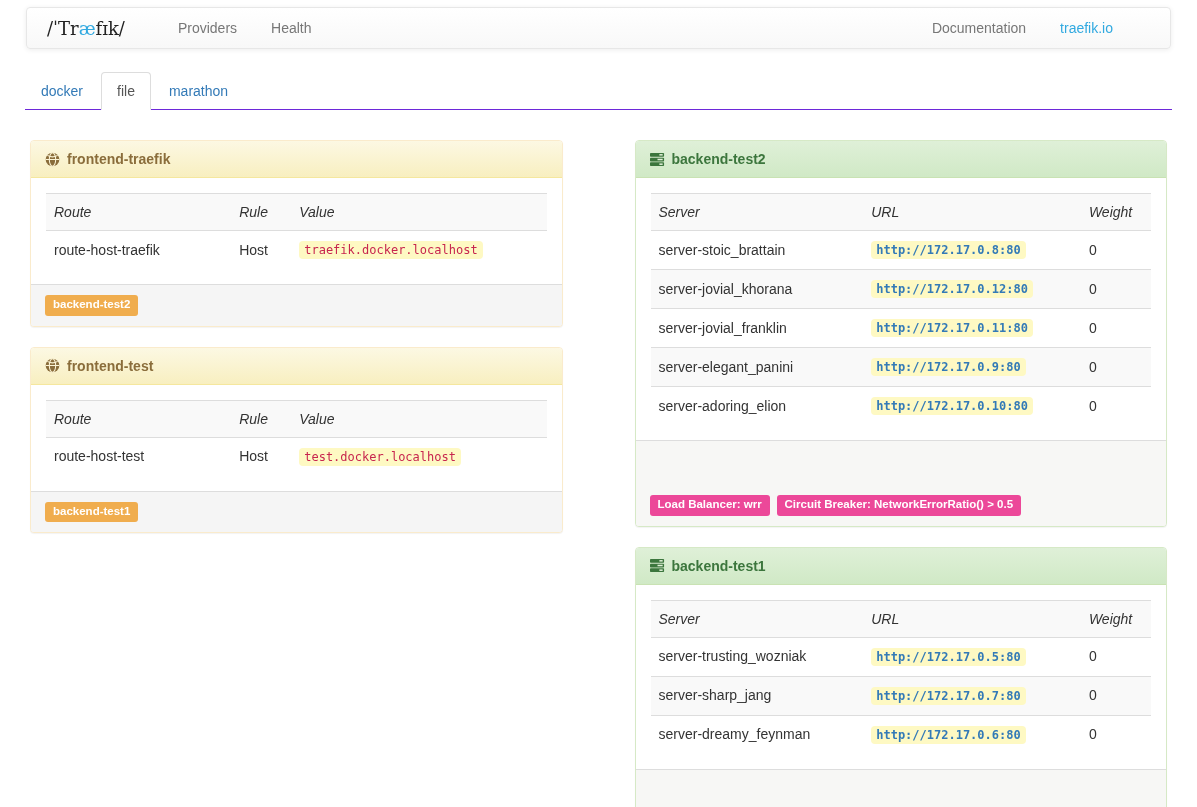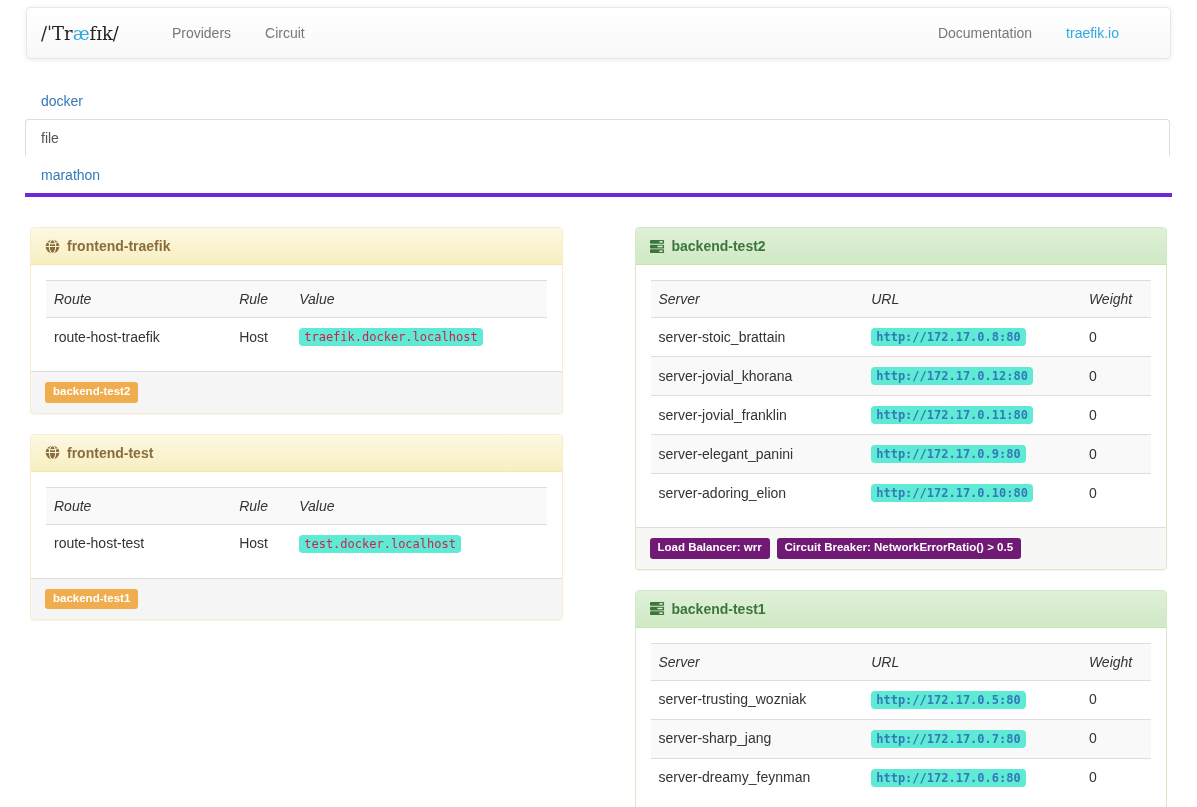--- a/index.html
+++ b/index.html
@@ -10,28 +10,28 @@
     font-size: 14px;
     color: #333;
     width: 1197px;
     height: 807px;
     overflow: hidden;
   }
 
   
   .navbar {
     margin: 7px 26px 0 26px;
-    height: 52px;
+    height: 42px;
     border: 1px solid #e7e7e7;
     border-radius: 4px;
     background-image: linear-gradient(to bottom, #ffffff 0%, #f8f8f8 100%);
     box-shadow: inset 0 1px 0 rgba(255,255,255,.15), 0 1px 5px rgba(0,0,0,.075);
     display: flex;
     align-items: center;
-    padding: 0 14px;
+    padding: 0 20px;
   }
   .navbar-brand {
     font-family: "DejaVu Serif", serif;
     font-size: 18px;
     color: #222;
     text-decoration: none;
     margin-right: 36px;
     white-space: nowrap;
     cursor: pointer;
   }
@@ -42,23 +42,22 @@
     padding: 11px 17px;
     cursor: pointer;
     text-align: right;
   }
   .navbar-spacer { flex: 1; }
   .nav-link.traefik-io { color: #31a9e0; margin-right: 20px; }
 
   
   .nav-tabs {
     margin: 23px 25px 0 25px;
-    border-bottom: 4px solid #6d28d9;
+    border-bottom: 1px solid #6d28d9;
     display: flex;
-    flex-direction: column;
   }
   .nav-tabs .tab {
     padding: 10px 15px;
     margin-right: 2px;
     margin-bottom: -1px;
     color: #337ab7;
     text-decoration: none;
     border: 1px solid transparent;
     border-radius: 4px 4px 0 0;
     cursor: pointer;
@@ -136,49 +135,49 @@
   .col-value  { width: 51%; }
   .col-server { width: 42.5%; }
   .col-url    { width: 43.5%; }
   .col-weight { width: 14%; }
 
   code {
     font-family: "DejaVu Sans Mono", monospace;
     font-size: 12px;
     padding: 2px 5px;
     border-radius: 4px;
-    background: #5eead4;
+    background: #fef9c3;
     color: #c7254e;
     white-space: nowrap;
   }
   a.url-link { text-decoration: none; cursor: pointer; }
   a.url-link code { color: #337ab7; font-weight: bold; }
 
   
   .label {
     display: inline-block;
     padding: 4px 8px 5px 8px;
     font-size: 11.5px;
     font-weight: bold;
     line-height: 1;
     color: #fff;
     border-radius: 3px;
     white-space: nowrap;
   }
   .label-warning { background: #f0ad4e; cursor: pointer; }
-  .label-success { background: #701a75; }
+  .label-success { background: #ec4899; margin-top: 44px; }
   .panel-footer .label + .label { margin-left: 3px; }
 </style>
 </head>
 <body>
 
 <div class="navbar">
   <a class="navbar-brand"><span>/ˈTr</span><span class="brand-accent">æ</span><span>fɪk/</span></a>
   <a class="nav-link">Providers</a>
-  <a class="nav-link">Circuit</a>
+  <a class="nav-link">Health</a>
   <span class="navbar-spacer"></span>
   <a class="nav-link">Documentation</a>
   <a class="nav-link traefik-io">traefik.io</a>
 </div>
 
 <div class="nav-tabs">
   <a class="tab">docker</a>
   <a class="tab active">file</a>
   <a class="tab">marathon</a>
 </div>

